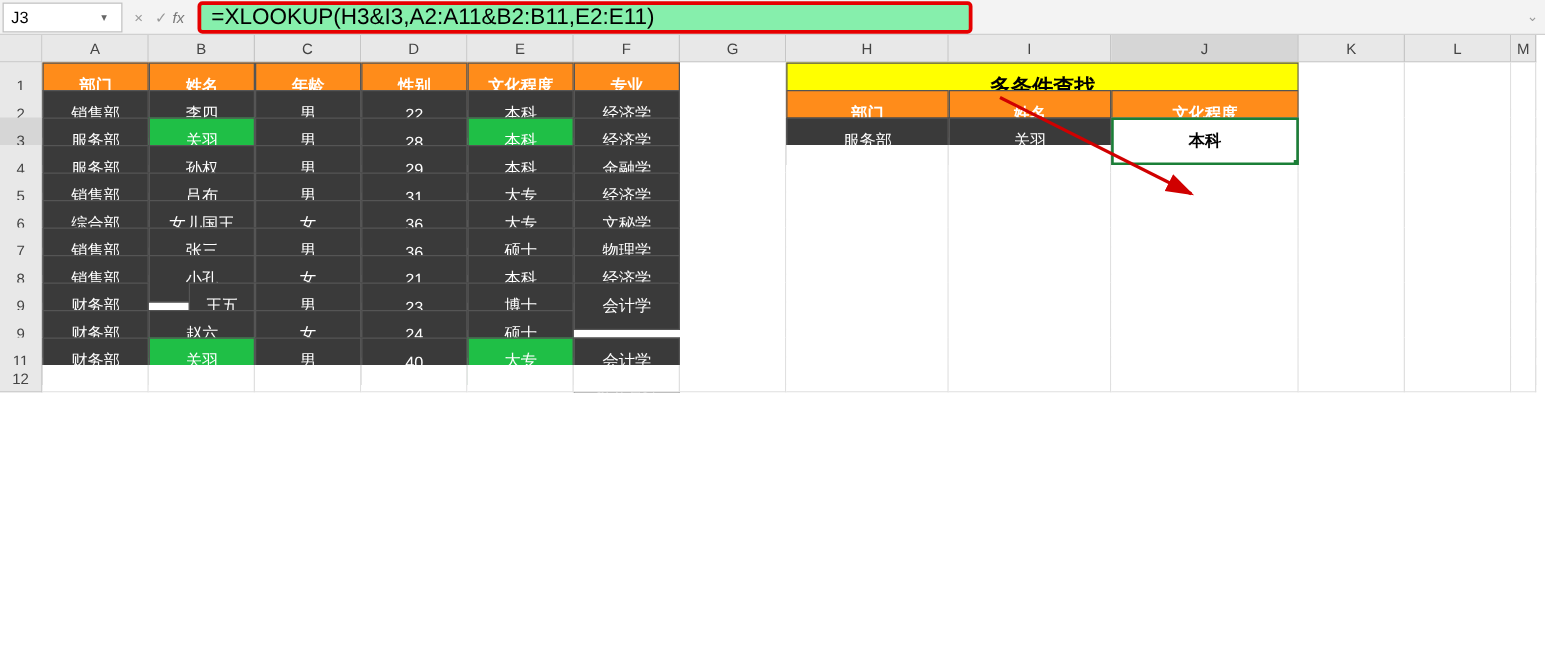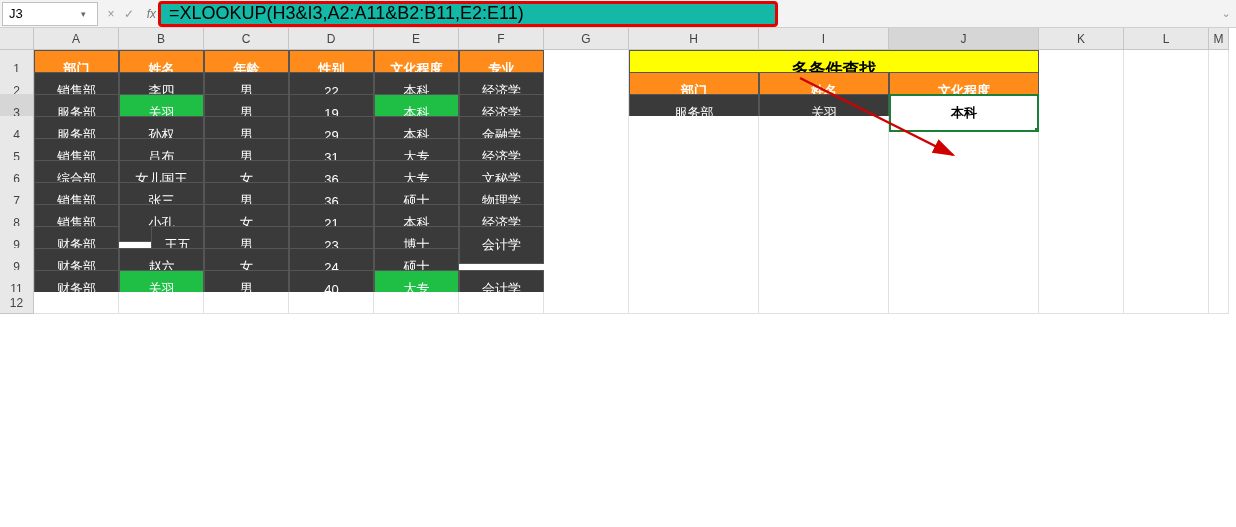--- a/index.html
+++ b/index.html
@@ -27,42 +27,42 @@
     padding: 0 6px;
     margin: 0 4px 0 2px;
     font-size: 13px;
   }
   .namebox .dd {
     margin-left: auto;
     width: 10px; height: 10px;
     font-size: 9px; color: #666;
   }
   .fx-icon {
-    width: 18px; text-align: right;
+    width: 18px; text-align: left;
     font-style: italic;
     color: #777;
     font-size: 12px;
     margin-right: 2px;
   }
   .cancel-icon, .accept-icon {
     width: 18px; text-align: center;
     color: #999;
     font-size: 12px;
   }
   .formula-bar-wrap {
     flex: 1;
     display: flex;
     align-items: center;
     height: 100%;
     position: relative;
   }
   .formula-bar {
     flex: 0 0 620px;
     height: 26px;
-    background: #14b8a6;
+    background: #86efac;
     border: 3px solid #e60000;
     border-radius: 4px;
     display: flex;
     align-items: center;
     padding: 0 8px;
     font-size: 18px;
     font-family: Arial, sans-serif;
     margin-right: 8px;
   }
   .formula-expand {
@@ -223,21 +223,21 @@
     <div class="cell th-orange" style="height:38px;">部门</div>
     <div class="cell th-orange" style="height:38px;">姓名</div>
     <div class="cell th-orange" style="height:38px;">文化程度</div>
     <div class="cell" style="height:38px;"></div>
     <div class="cell" style="height:38px;"></div>
     <div class="cell" style="height:38px;"></div>
     <div class="rowhdr active" style="height:38px;">3</div>
     <div class="cell td-dark" style="height:38px;">服务部</div>
     <div class="cell td-green" style="height:38px;">关羽</div>
     <div class="cell td-dark" style="height:38px;">男</div>
-    <div class="cell td-dark" style="height:38px;">19</div>
+    <div class="cell td-dark" style="height:38px;">28</div>
     <div class="cell td-green" style="height:38px;">本科</div>
     <div class="cell td-dark" style="height:38px;">经济学</div>
     <div class="cell" style="height:38px;"></div>
     <div class="cell td-dark" style="height:38px;">服务部</div>
     <div class="cell td-dark" style="height:38px;">关羽</div>
     <div class="cell td-white-result active-cell" style="height:38px;">本科</div>
     <div class="cell" style="height:38px;"></div>
     <div class="cell" style="height:38px;"></div>
     <div class="cell" style="height:38px;"></div>
     <div class="rowhdr" style="height:38px;">4</div>

